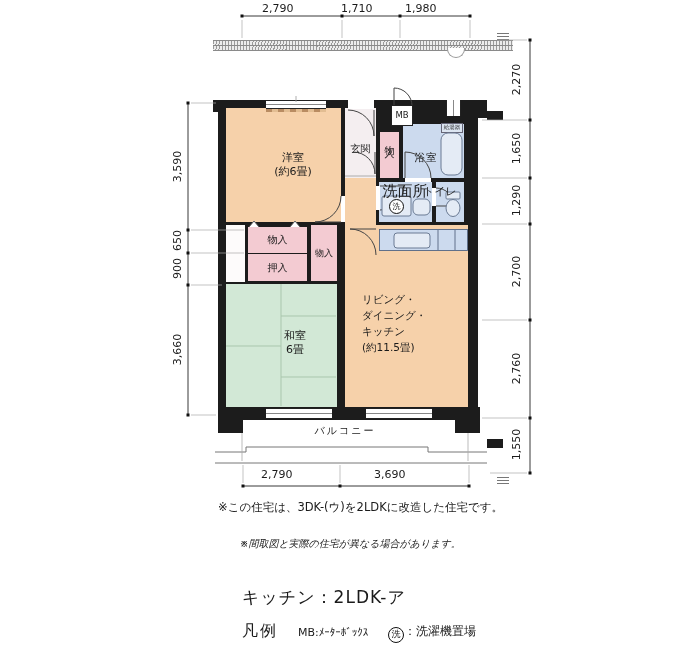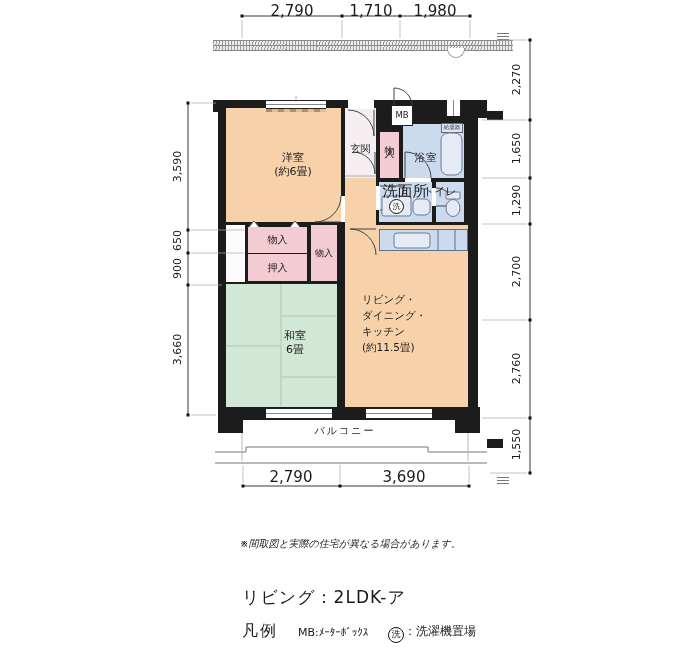--- a/index.html
+++ b/index.html
@@ -1,21 +1,21 @@
 <!DOCTYPE html>
 <html><head>
 <meta charset="utf-8">
 <style>
   html,body{margin:0;padding:0;background:#fff;}
   .canvas{position:relative;width:700px;height:650px;background:#fff;overflow:hidden;
           font-family:"DejaVu Sans","Liberation Sans",sans-serif;color:#111;}
   .abs{position:absolute;}
   .lbl{position:absolute;color:#1a1a1a;white-space:nowrap;}
   .ctr{text-align:center;}
-  .dim-h{font-size:15px;width:60px;text-align:center;}
+  .dim-h{font-size:11px;width:60px;text-align:left;}
   .dim-v{font-size:11px;width:60px;height:13px;text-align:center;transform:rotate(-90deg);transform-origin:center;}
   .blk{position:absolute;background:#1c1c1c;}
   .room{position:absolute;}
   .win{position:absolute;background:#fff;}
   .win-h{border-top:1.5px solid #222;border-bottom:1.5px solid #222;
          background:linear-gradient(#fff 45%,#888 45%,#888 55%,#fff 55%);}
   .win-v{border-left:1.5px solid #222;border-right:1.5px solid #222;
          background:linear-gradient(90deg,#fff 45%,#888 45%,#888 55%,#fff 55%);}
   .hatch{position:absolute;border-top:1px solid #8a8a8a;border-bottom:1px solid #8a8a8a;
          background:repeating-linear-gradient(100deg,#9a9a9a 0 1px,#ececec 1px 3px);}
@@ -220,22 +220,23 @@
   <div class="lbl dim-v" style="left:147px;top:234px;">650</div>
   <div class="lbl dim-v" style="left:147px;top:262px;">900</div>
   <div class="lbl dim-v" style="left:147px;top:343px;">3,660</div>
   <div class="lbl dim-v" style="left:486px;top:73px;">2,270</div>
   <div class="lbl dim-v" style="left:486px;top:142px;">1,650</div>
   <div class="lbl dim-v" style="left:486px;top:194px;">1,290</div>
   <div class="lbl dim-v" style="left:486px;top:265px;">2,700</div>
   <div class="lbl dim-v" style="left:486px;top:362px;">2,760</div>
   <div class="lbl dim-v" style="left:486px;top:438px;">1,550</div>
 
+  <div class="lbl" style="left:218px;top:500px;font-size:11.5px;">※この住宅は、3DK-(ウ)を2LDKに改造した住宅です。</div>
   <div class="lbl" style="left:240px;top:537px;font-size:10px;font-style:italic;">※間取図と実際の住宅が異なる場合があります。</div>
-  <div class="lbl" style="left:242px;top:586px;font-size:17px;letter-spacing:1px;">リビング：2LDK-ア</div>
+  <div class="lbl" style="left:242px;top:586px;font-size:17px;letter-spacing:1px;">キッチン：2LDK-ア</div>
 
   <div class="lbl" style="left:242px;top:621px;font-size:16px;letter-spacing:2px;">凡例</div>
   <div class="lbl" style="left:298px;top:626px;font-size:11px;">MB:ﾒｰﾀｰﾎﾞｯｸｽ</div>
   <div class="lbl" style="left:388px;top:623px;font-size:12px;">
     <span class="circ" style="width:14px;height:14px;font-size:9px;vertical-align:-2px;">洗</span><span>：洗濯機置場</span>
   </div>
 
 </div>
 
 </body></html>

